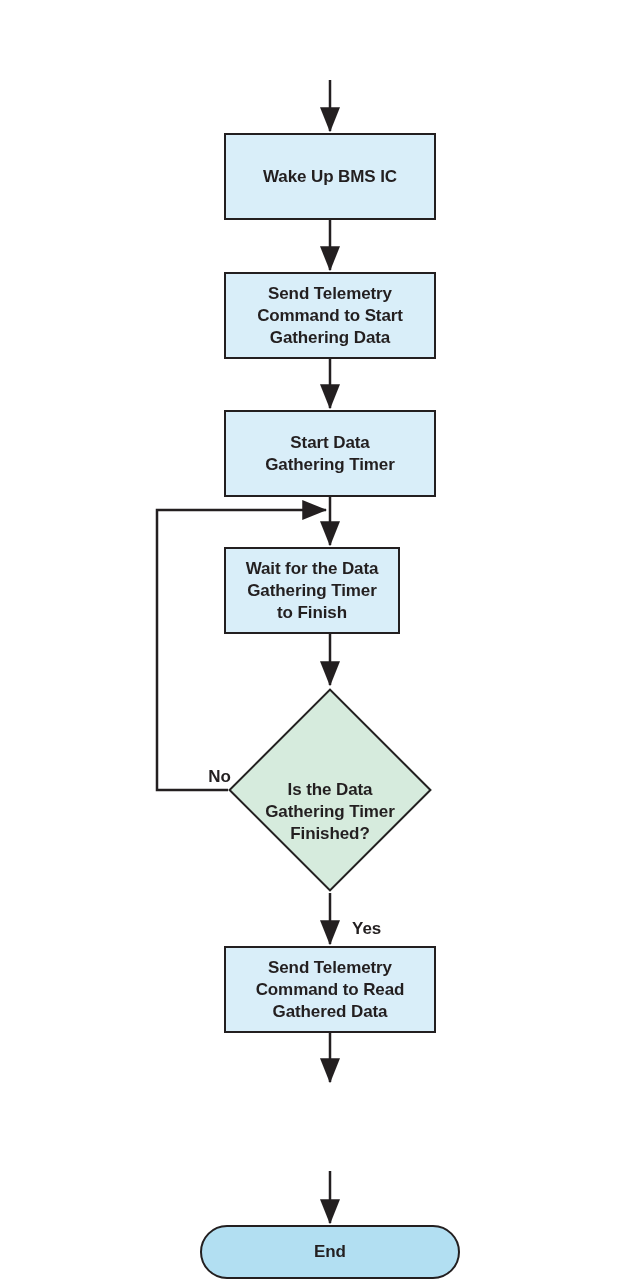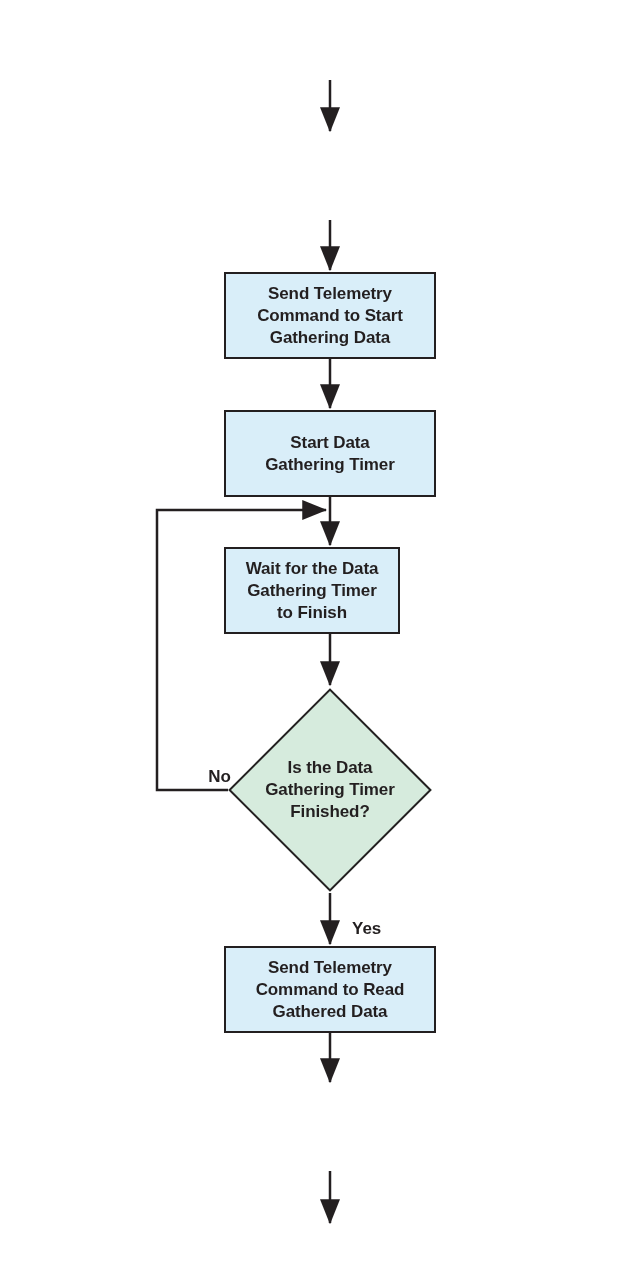--- a/index.html
+++ b/index.html
@@ -59,20 +59,21 @@
     transform: rotate(45deg);
   }
   .diamond-label {
     position: absolute;
     text-align: center;
     font-weight: 700;
     font-size: 17px;
     line-height: 22px;
     letter-spacing: -0.1px;
     white-space: pre-line;
+    margin-top: 22px;
   }
   .edge-label {
     position: absolute;
     font-weight: 700;
     font-size: 17px;
     line-height: 20px;
   }
   .edge-label.no {
     left: 171px;
     top: 767px;
@@ -101,20 +102,23 @@
     <path class="edge" d="M330 359 L330 408" marker-end="url(#arr)"></path>
     <path class="edge" d="M330 497 L330 545" marker-end="url(#arr)"></path>
     <path class="edge" d="M228 790 L157 790 L157 510 L326 510" marker-end="url(#arr)"></path>
     <path class="edge" d="M330 634 L330 685" marker-end="url(#arr)"></path>
     <path class="edge" d="M330 893 L330 944" marker-end="url(#arr)"></path>
     <path class="edge" d="M330 1033 L330 1082" marker-end="url(#arr)"></path>
     <path class="edge" d="M330 1171 L330 1223" marker-end="url(#arr)"></path>
   </svg>
 
 
+  <div class="node process" style="left:224px; top:133px; width:212px; height:87px;">
+    <span>Wake Up BMS IC</span>
+  </div>
 
   <div class="node process" style="left:224px; top:272px; width:212px; height:87px;">
     <span>Send Telemetry
 Command to Start
 Gathering Data</span>
   </div>
 
   <div class="node process" style="left:224px; top:410px; width:212px; height:87px;">
     <span>Start Data
 Gathering Timer</span>
@@ -134,14 +138,17 @@
   <div class="edge-label no">No</div>
   <div class="edge-label yes">Yes</div>
 
   <div class="node process" style="left:224px; top:946px; width:212px; height:87px;">
     <span>Send Telemetry
 Command to Read
 Gathered Data</span>
   </div>
 
 
+  <div class="node terminator" style="left:200px; top:1225px; width:260px; height:54px;">
+    <span>End</span>
+  </div>
 
 </div>
 
 </body></html>

